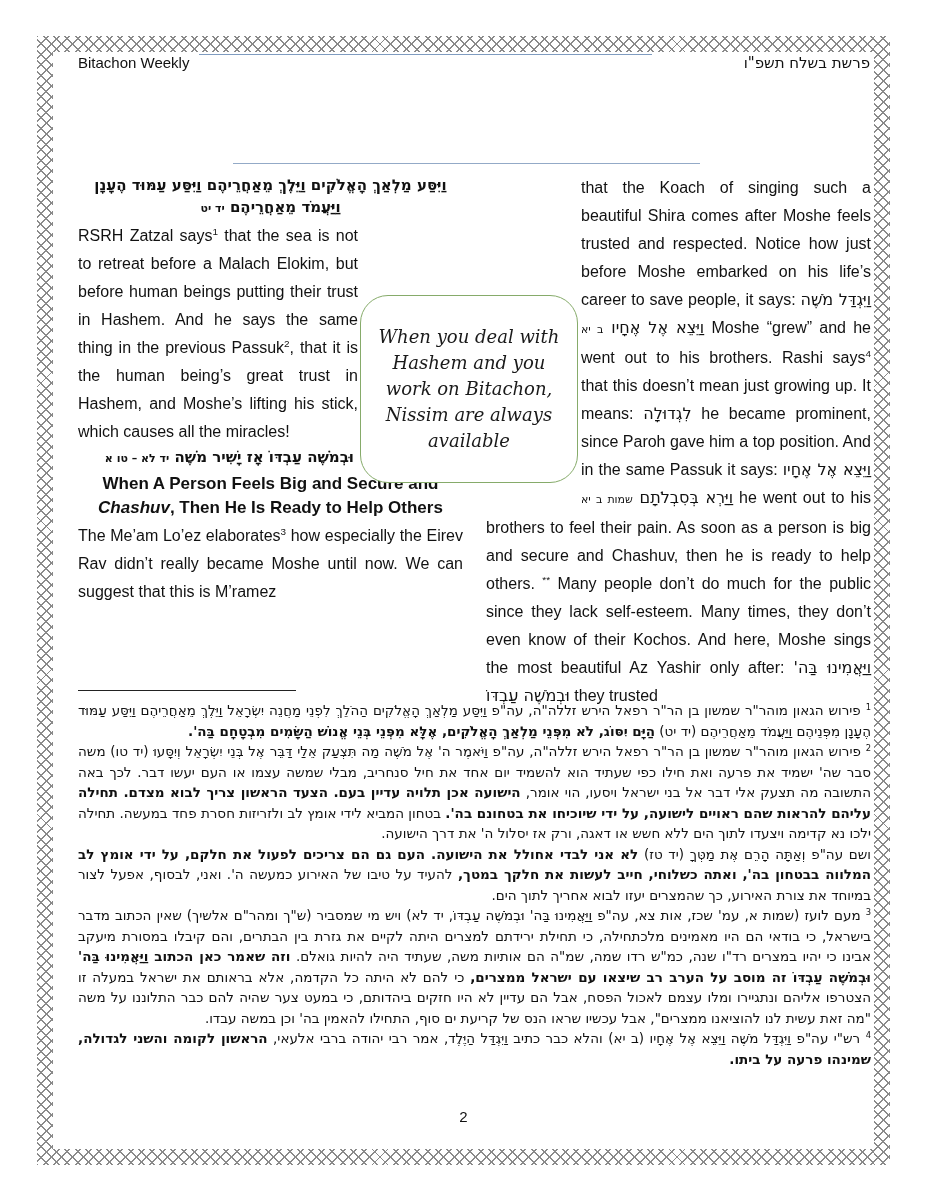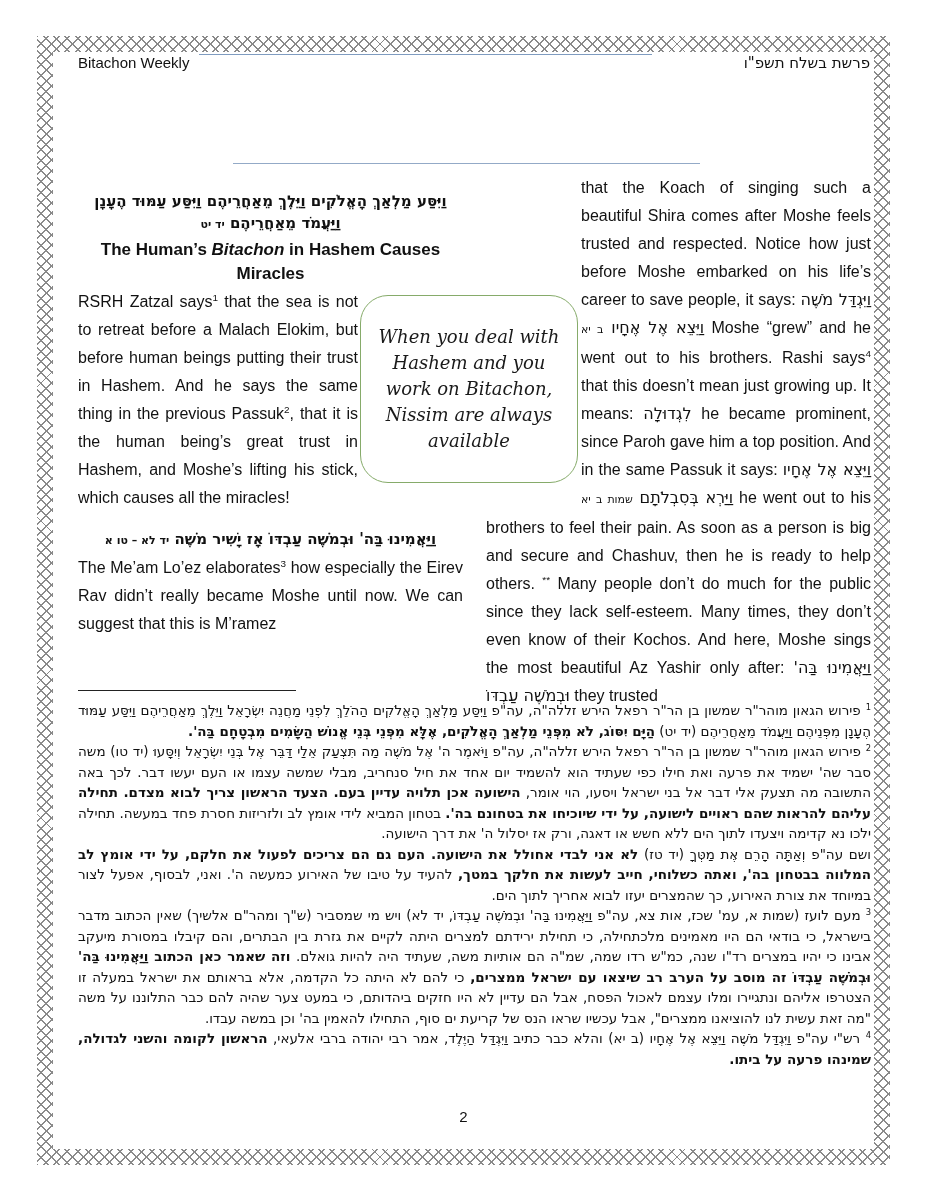--- a/index.html
+++ b/index.html
@@ -28,21 +28,21 @@
   
   .title{position:absolute;left:0;top:72px;width:100%;text-align:center;
     font-family:"DejaVu Sans",sans-serif;font-weight:700;font-size:46px;color:#17171f;
     text-shadow:-3px 2px 0 #9fb4d8,-4px 3px 0 #b9c9e4;}
   .title-divider{position:absolute;left:233px;top:163px;width:467px;border-top:1.5px solid #93aac7;}
 
   
   .columns{position:absolute;left:78px;top:174px;width:793px;display:flex;gap:23px;}
   .col{flex:1;font-size:16px;line-height:28px;text-align:justify;}
   .he-head{direction:rtl;text-align:center;font-family:"DejaVu Sans",sans-serif;
-    font-weight:700;font-size:15px;line-height:22px;margin:16px 0 2px 0;}
+    font-weight:700;font-size:15px;line-height:22px;margin:0 0 2px 0;}
   .en-head{text-align:center;font-weight:700;font-size:17px;line-height:24px;margin:0 0 2px 0;}
   .para{margin:0;}
   .spacer-l{float:right;width:105px;height:196px;margin-top:26px;}
   .spacer-r{float:left;width:95px;height:196px;margin-top:140px;}
 
   .r-i{}
   .r-b{font-weight:700;}
   .r-bi{font-weight:700;font-style:italic;}
   .r-he{font-family:"DejaVu Sans",sans-serif;}
   .r-hec{font-family:"DejaVu Sans",sans-serif;font-size:11px;}
@@ -77,23 +77,23 @@
     <span class="header-left">Bitachon Weekly</span>
     <span class="header-rule"></span>
     <span class="header-right">פרשת בשלח תשפ"ו</span>
   </div>
 
   <div class="title-divider"></div>
 
   <div class="columns">
     <div class="col">
       <p class="he-head"><span class="r-he">וַיִּסַּע מַלְאַךְ הָאֱלֹקִים וַיֵּלֶךְ מֵאַחֲרֵיהֶם וַיִּסַּע עַמּוּד הֶעָנָן וַיַּעֲמֹד מֵאַחֲרֵיהֶם </span><span class="r-hec">יד יט</span></p>
-      <p class="en-head"><span class="r-b">The Human’s </span><span class="r-bi">Bitachon</span><span class="r-b"> in Hashem Causes Miracles</span></p>
       <p class="para"><span class="spacer-l"></span><span><span>RSRH </span><span class="r-i">Zatzal</span><span> says</span><sup>1</sup><span> that the sea is not to retreat before a </span><span class="r-i">Malach Elokim</span><span>, but before human beings putting their trust in Hashem. And he says the same thing in the previous </span><span class="r-i">Passuk</span><sup>2</sup><span>, that it is the human being’s great trust in Hashem, and </span><span class="r-i">Moshe’s</span><span> lifting his stick, which causes all the miracles!</span></span></p>
       <p class="he-head"><span class="r-he">וַיַּאֲמִינוּ בַּה' וּבְמֹשֶׁה עַבְדּוֹ אָז יָשִׁיר מֹשֶׁה </span><span class="r-hec">יד לא – טו א</span></p>
+      <p class="en-head"><span class="r-b">When A Person Feels Big and Secure and </span><span class="r-bi">Chashuv</span><span class="r-b">, Then He Is Ready to Help Others</span></p>
       <p class="para"><span>The </span><span class="r-i">Me’am Lo’ez</span><span> elaborates</span><sup>3</sup><span> how especially the </span><span class="r-i">Eirev Rav</span><span> didn’t really became </span><span class="r-i">Moshe</span><span> until now. We can suggest that this is </span><span class="r-i">M’ramez</span></p>
     </div>
     <div class="col">
       <p class="para"><span class="spacer-r"></span><span><span>that the </span><span class="r-i">Koach</span><span> of singing such a beautiful </span><span class="r-i">Shira</span><span> comes after </span><span class="r-i">Moshe</span><span> feels trusted and respected. Notice how just before </span><span class="r-i">Moshe</span><span> embarked on his life’s career to save people, it says: </span><span class="r-he">וַיִּגְדַּל מֹשֶׁה וַיֵּצֵא אֶל אֶחָיו </span><span class="r-hec">ב יא</span><span> </span><span class="r-i">Moshe</span><span> “grew” and he went out to his brothers. </span><span class="r-i">Rashi</span><span> says</span><sup>4</sup><span> that this doesn’t mean just growing up. It means: </span><span class="r-he">לִגְדוּלָה</span><span> he became prominent, since </span><span class="r-i">Paroh</span><span> gave him a top position. And in the same </span><span class="r-i">Passuk</span><span> it says: </span><span class="r-he">וַיֵּצֵא אֶל אֶחָיו וַיַּרְא בְּסִבְלֹתָם </span><span class="r-hec">שמות ב יא</span><span> he went out to his brothers to feel their pain. As soon as a person is big and secure and </span><span class="r-i">Chashuv</span><span>, then he is ready to help others.  </span><sup>**</sup><span>  Many people don’t do much for the public since they lack self-esteem. Many times, they don’t even know of their </span><span class="r-i">Kochos</span><span>. And here, </span><span class="r-i">Moshe</span><span> sings the most beautiful </span><span class="r-i">Az Yashir</span><span> only after: </span><span class="r-he">וַיַּאֲמִינוּ בַּה' וּבְמֹשֶׁה עַבְדּוֹ</span><span> they trusted</span></span></p>
     </div>
   </div>
 
   <div class="callout">
     <div class="callout-text">When you deal with Hashem and you work on Bitachon, Nissim are always available</div>
   </div>

